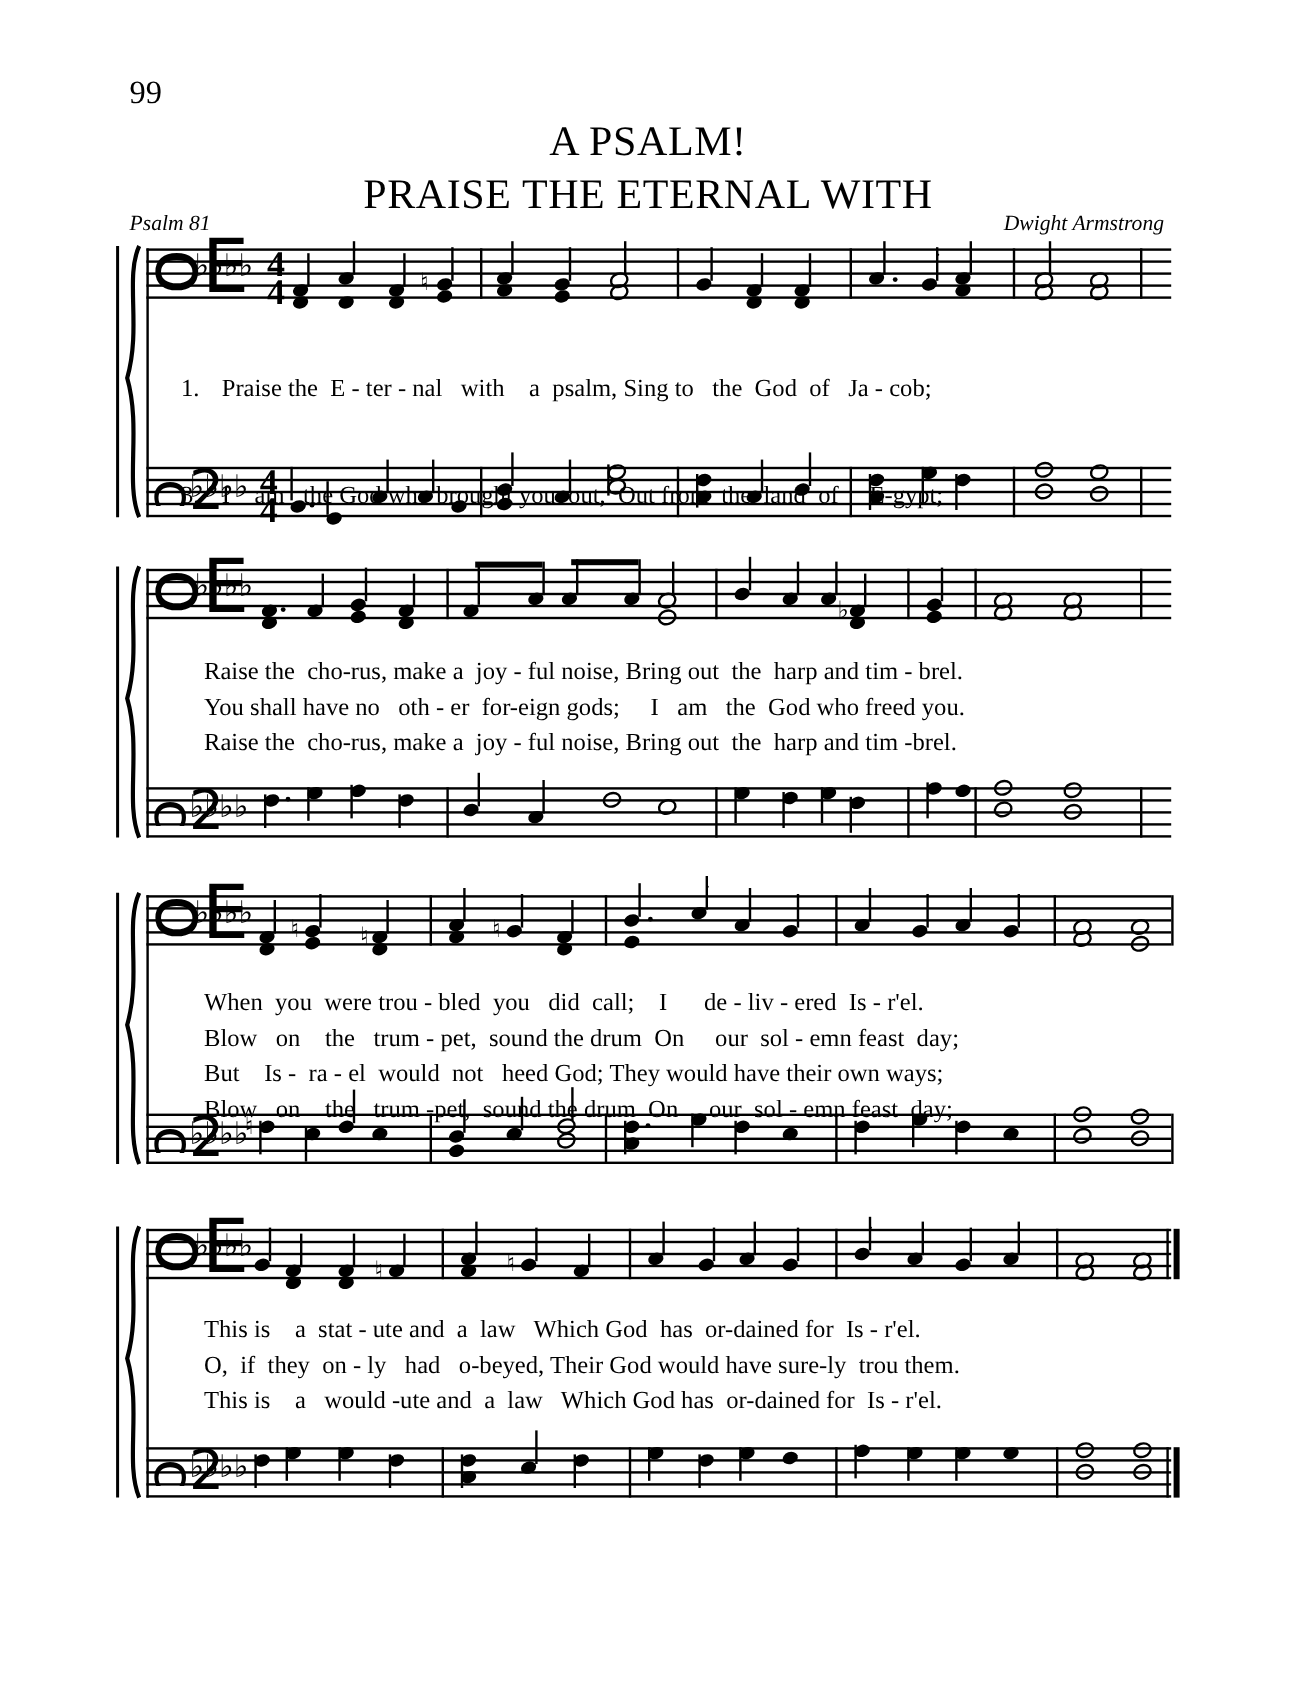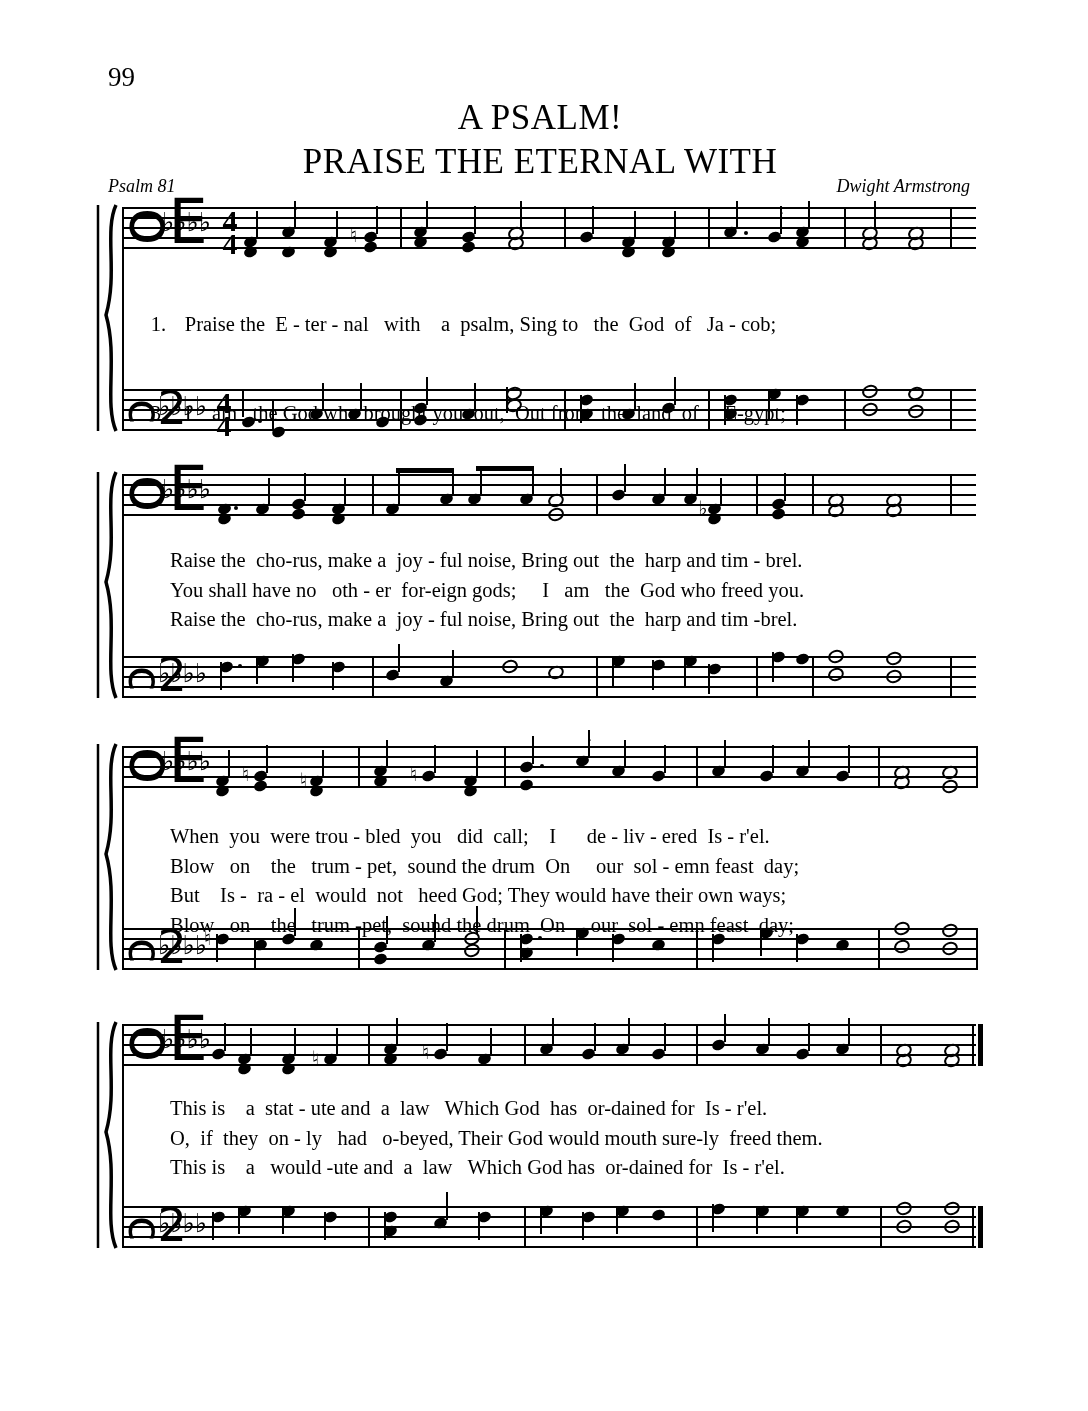--- a/index.html
+++ b/index.html
@@ -786,17 +786,17 @@
       <div class="nh open" style="left:848px; top:182px;"></div>
       <div class="nh open" style="left:848px; top:200px;"></div>
 
       <div class="endbar-thin" style="left:876px; top:186px;"></div>
       <div class="endbar-thick" style="left:882px; top:186px;"></div>
     </div>
   </div>
 
   <div class="lyricblock" style="left:170px; top:1094px;">
     <div class="lyricline">This is    a  stat - ute and  a  law   Which God  has  or-dained for  Is - r'el.</div>
-    <div class="lyricline">O,  if  they  on - ly   had   o-beyed, Their God would mouth sure-ly  freed them.</div>
+    <div class="lyricline">O,  if  they  on - ly   had   o-beyed, Their God would have sure-ly  trou them.</div>
     <div class="lyricline">This is    a   would -ute and  a  law   Which God has  or-dained for  Is - r'el.</div>
   </div>
 
 </div>
 
 </body></html>

